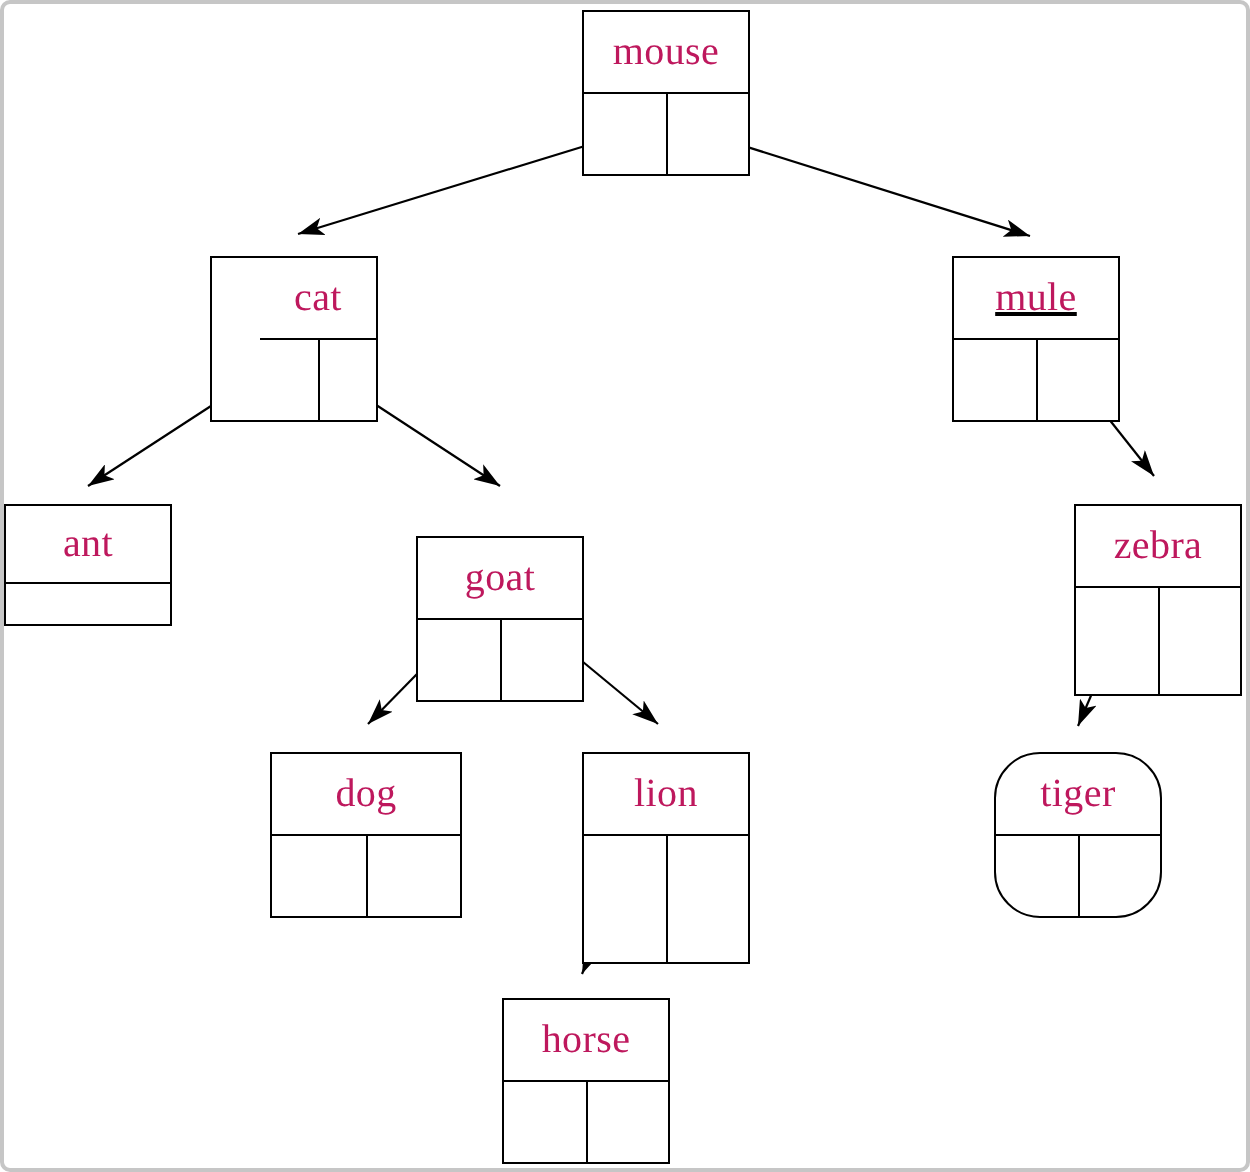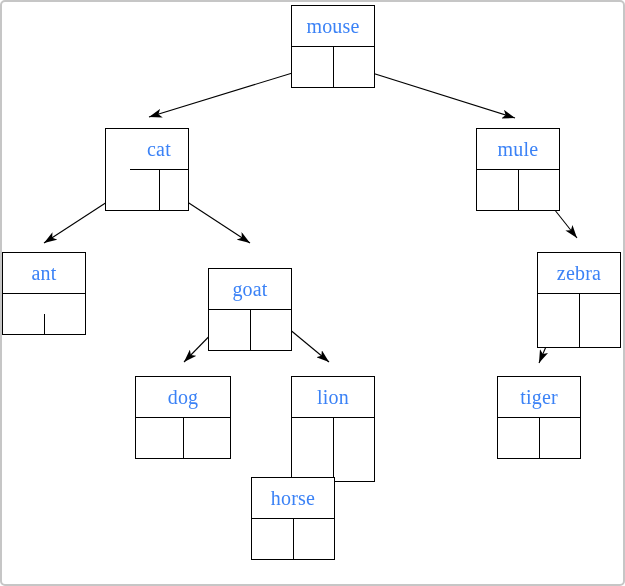--- a/index.html
+++ b/index.html
@@ -27,21 +27,21 @@
     box-sizing:border-box;
     border:1px solid #000000;
     background:#ffffff;
     display:flex;flex-direction:column;
   }
   .node-label{
     box-sizing:border-box;
     height:41px;
     border-bottom:1px solid #000000;
     display:flex;align-items:center;justify-content:center;
-    font-size:20px;color:#3b82f6;line-height:1;
+    font-size:20px;color:#be185d;line-height:1;
     letter-spacing:0.2px;
   }
   .node-cells{
     flex:1;display:flex;
   }
   .cell{flex:1;}
   .cell.left{border-right:1px solid #000000;}
   line.edge{stroke:#000000;stroke-width:1.1;}
 </style>
 </head>
@@ -72,28 +72,28 @@
       <div class="cell right"></div>
     </div>
   </div>
       <div class="node" style="left: 105px; top: 128px; width: 84px; height: 83px; padding-left: 24px;">
     <div class="node-label">cat</div>
     <div class="node-cells">
       <div class="cell left"></div>
       <div class="cell right"></div>
     </div>
   </div>
-      <div class="node" style="left: 476px; top: 128px; width: 84px; height: 83px;">
+      <div class="node" style="left: 476px; top: 128px; width: 84px; height: 83px; text-decoration: underline;">
     <div class="node-label">mule</div>
     <div class="node-cells">
       <div class="cell left"></div>
       <div class="cell right"></div>
     </div>
   </div>
-      <div class="node" style="left: 2px; top: 252px; width: 84px; height: 83px; gap: 20px;">
+      <div class="node" style="left: 2px; top: 252px; width: 84px; height: 61px; gap: 20px;">
     <div class="node-label">ant</div>
     <div class="node-cells">
       <div class="cell left"></div>
       <div class="cell right"></div>
     </div>
   </div>
       <div class="node" style="left: 208px; top: 268px; width: 84px; height: 83px;">
     <div class="node-label">goat</div>
     <div class="node-cells">
       <div class="cell left"></div>
@@ -114,28 +114,28 @@
       <div class="cell right"></div>
     </div>
   </div>
       <div class="node" style="left: 291px; top: 376px; width: 84px; height: 106px;">
     <div class="node-label">lion</div>
     <div class="node-cells">
       <div class="cell left"></div>
       <div class="cell right"></div>
     </div>
   </div>
-      <div class="node" style="left: 497px; top: 376px; width: 84px; height: 83px;">
+      <div class="node" style="left: 497px; top: 376px; width: 84px; height: 83px; border-radius: 23px;">
     <div class="node-label">tiger</div>
     <div class="node-cells">
       <div class="cell left"></div>
       <div class="cell right"></div>
     </div>
   </div>
-      <div class="node" style="left: 251px; top: 477px; width: 84px; height: 83px;">
+      <div class="node" style="left: 251px; top: 499px; width: 84px; height: 83px;">
     <div class="node-label">horse</div>
     <div class="node-cells">
       <div class="cell left"></div>
       <div class="cell right"></div>
     </div>
   </div>
     </div>
   <div class="frame"></div>
 </div>
 

